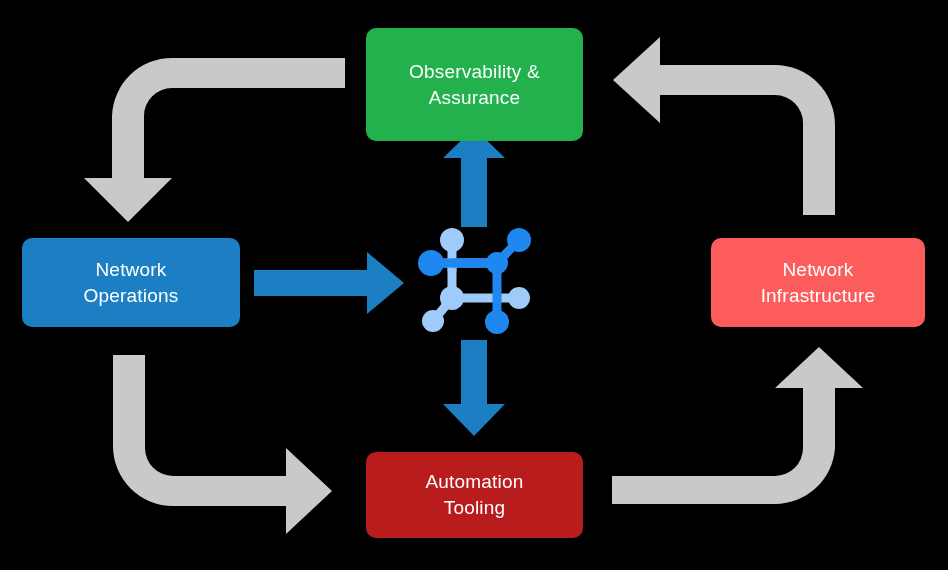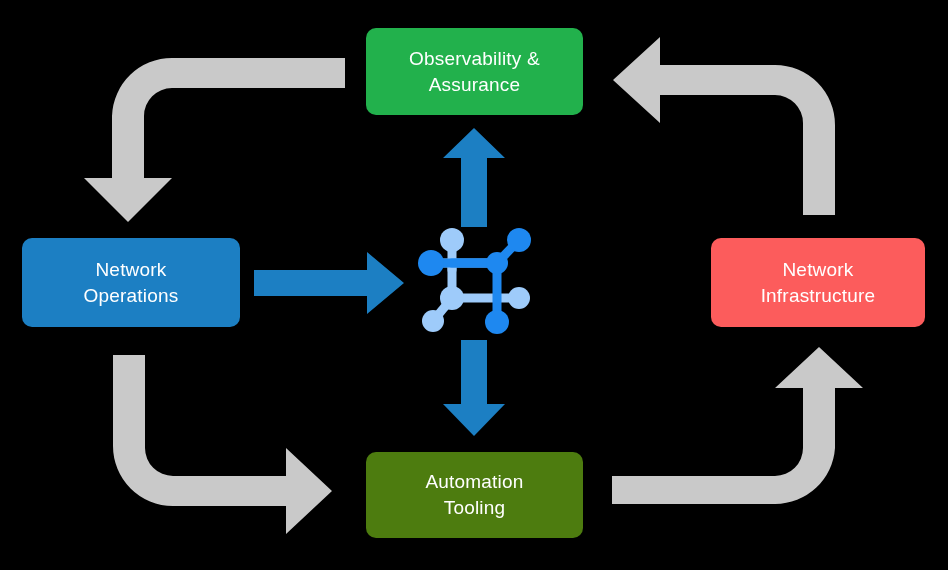--- a/index.html
+++ b/index.html
@@ -28,21 +28,21 @@
     font-weight: 400;
     letter-spacing: 0.2px;
     box-sizing: border-box;
     padding: 6px 10px;
     white-space: pre-line;
   }
   #box-observability {
     left: 366px;
     top: 28px;
     width: 217px;
-    height: 87px;
+    height: 113px;
     background: #22b14c;
   }
   #box-operations {
     left: 22px;
     top: 238px;
     width: 218px;
     height: 89px;
     background: #1c7fc3;
   }
   #box-infrastructure {
@@ -50,21 +50,21 @@
     top: 238px;
     width: 214px;
     height: 89px;
     background: #fc5c5c;
   }
   #box-automation {
     left: 366px;
     top: 452px;
     width: 217px;
     height: 86px;
-    background: #4d7c0f;
+    background: #b91c1c;
   }
   .svg-layer {
     position: absolute;
     left: 0;
     top: 0;
     width: 948px;
     height: 570px;
     pointer-events: none;
   }
 </style>

